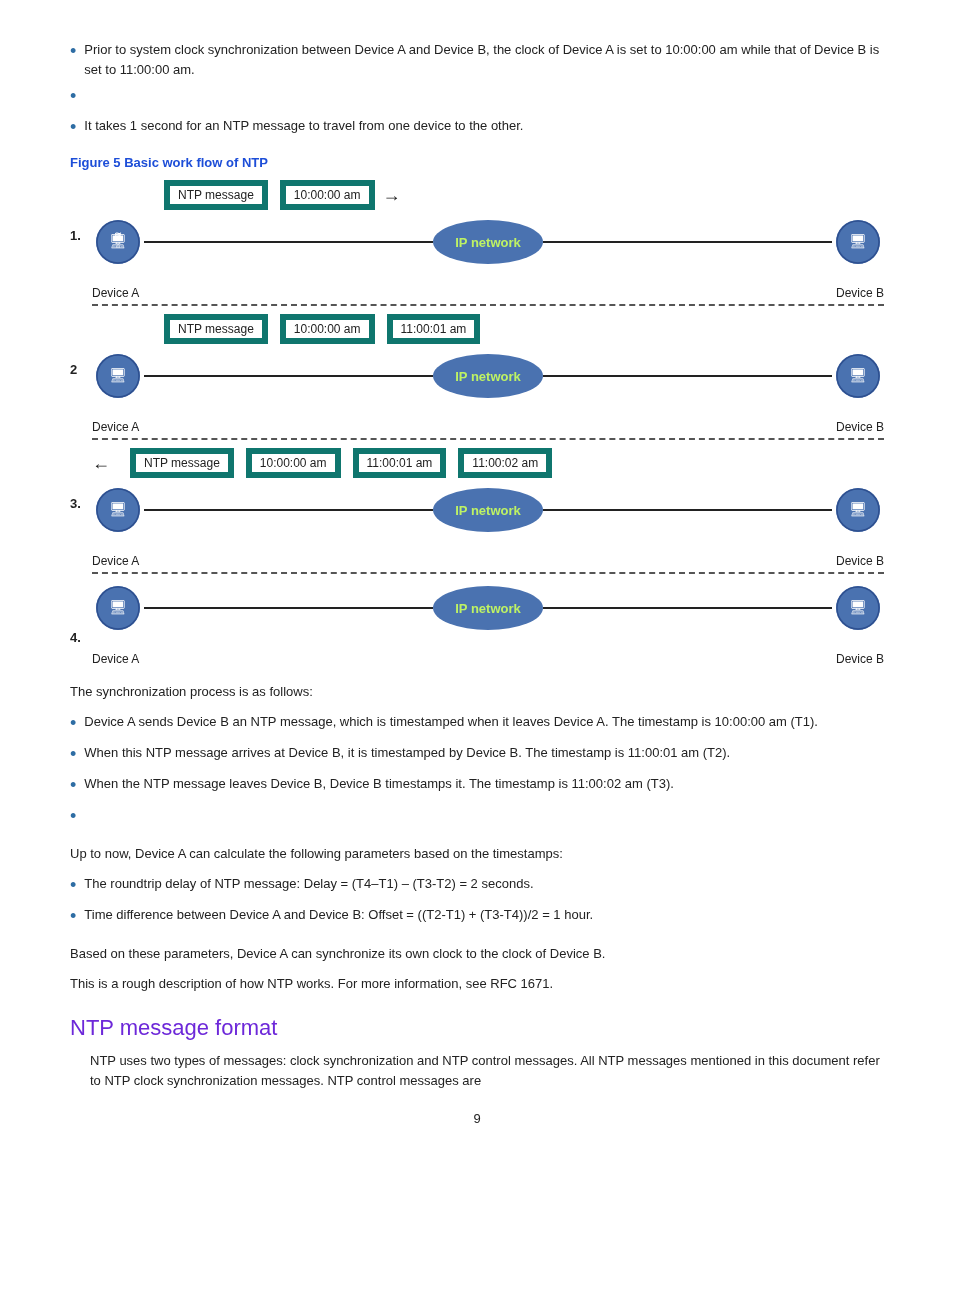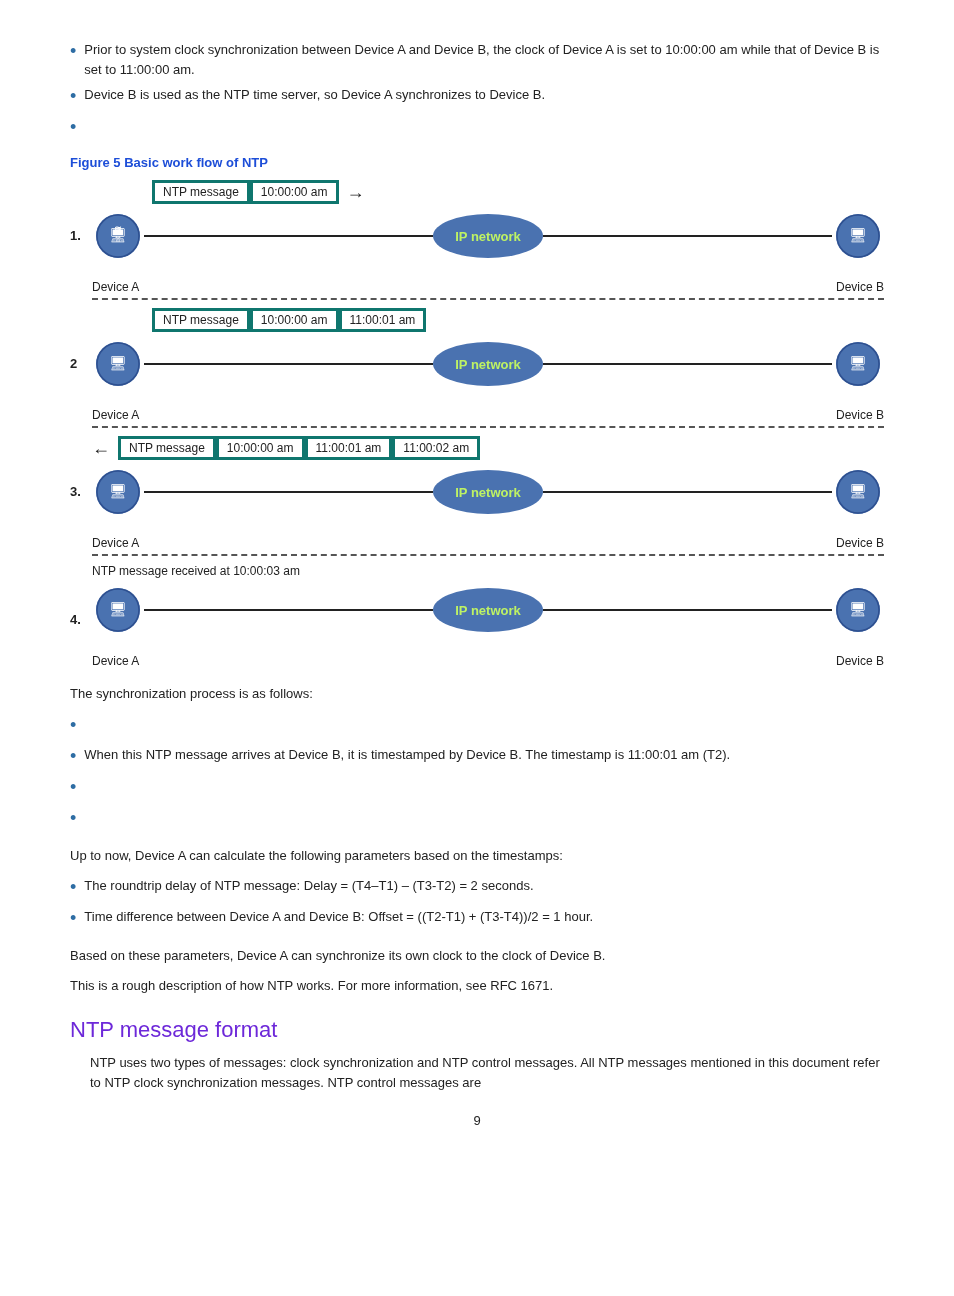--- a/index.html
+++ b/index.html
@@ -34,24 +34,25 @@
       font-size: 13px;
       font-weight: bold;
       margin-bottom: 10px;
     }
     .diagram-container {
       border: none;
       margin-bottom: 16px;
       width: 100%;
     }
     .msg-box {
-      border: 3px solid #0f766e;
+      border: 6px solid #0f766e;
       padding: 2px 8px;
       font-size: 12px;
       background: #fff;
+      margin-left: 12px;
     }
     .ip-network-oval {
       background: #4a72b0;
       color: #bef264;
       font-size: 13px;
       font-weight: bold;
       border-radius: 50%;
       width: 110px;
       height: 44px;
       display: flex;
@@ -123,24 +124,24 @@
 </head>
 <body>
 
 <ul class="bullet-list">
   <li>
     <span class="bullet-dot">•</span>
     <span>Prior to system clock synchronization between Device A and Device B, the clock of Device A is set to 10:00:00 am while that of Device B is set to 11:00:00 am.</span>
   </li>
   <li>
     <span class="bullet-dot">•</span>
-    <span>Device B is used as the NTP time server, so Device A synchronizes to Device B.</span>
-  </li>
-  <li>
-    <span class="bullet-dot">•</span>
+  </li>
+  <li>
+    <span class="bullet-dot">•</span>
+    <span>It takes 1 second for an NTP message to travel from one device to the other.</span>
   </li>
 </ul>
 
 <div class="figure-title">Figure 5 Basic work flow of NTP</div>
 
 <div class="diagram-container">
 
   <div class="step-wrapper">
     <div class="step-num-col">1.</div>
     <div class="step-content">
@@ -242,23 +243,20 @@
         <span style="flex:1"></span>
         <span>Device B</span>
       </div>
       <div class="dashed-line"></div>
     </div>
   </div>
 
   <div class="step-wrapper">
     <div class="step-num-col" style="padding-top:48px;">4.</div>
     <div class="step-content">
-      <div class="msg-row">
-        <span style="font-size:12px;">NTP message received at 10:00:03 am</span>
-      </div>
       <div class="network-row">
         <svg class="device-icon" viewBox="0 0 52 52">
           <ellipse cx="26" cy="26" rx="22" ry="22" fill="#4a72b0"></ellipse>
           <circle cx="26" cy="26" r="21" fill="none" stroke="#2e5090" stroke-width="1.5"></circle>
           <text x="26" y="30" text-anchor="middle" fill="white" font-size="14">🖥</text>
         </svg>
         <div class="line-segment"></div>
         <div class="ip-network-oval">IP network</div>
         <div class="line-segment"></div>
         <svg class="device-icon" viewBox="0 0 52 52">
@@ -275,27 +273,29 @@
     </div>
   </div>
 
 </div>
 
 <p>The synchronization process is as follows:</p>
 
 <ul class="bullet-list">
   <li>
     <span class="bullet-dot">•</span>
+    <span>Device A sends Device B an NTP message, which is timestamped when it leaves Device A. The timestamp is 10:00:00 am (T1).</span>
   </li>
   <li>
     <span class="bullet-dot">•</span>
     <span>When this NTP message arrives at Device B, it is timestamped by Device B. The timestamp is 11:00:01 am (T2).</span>
   </li>
   <li>
     <span class="bullet-dot">•</span>
+    <span>When the NTP message leaves Device B, Device B timestamps it. The timestamp is 11:00:02 am (T3).</span>
   </li>
   <li>
     <span class="bullet-dot">•</span>
   </li>
 </ul>
 
 <p>Up to now, Device A can calculate the following parameters based on the timestamps:</p>
 
 <ul class="bullet-list">
   <li>

